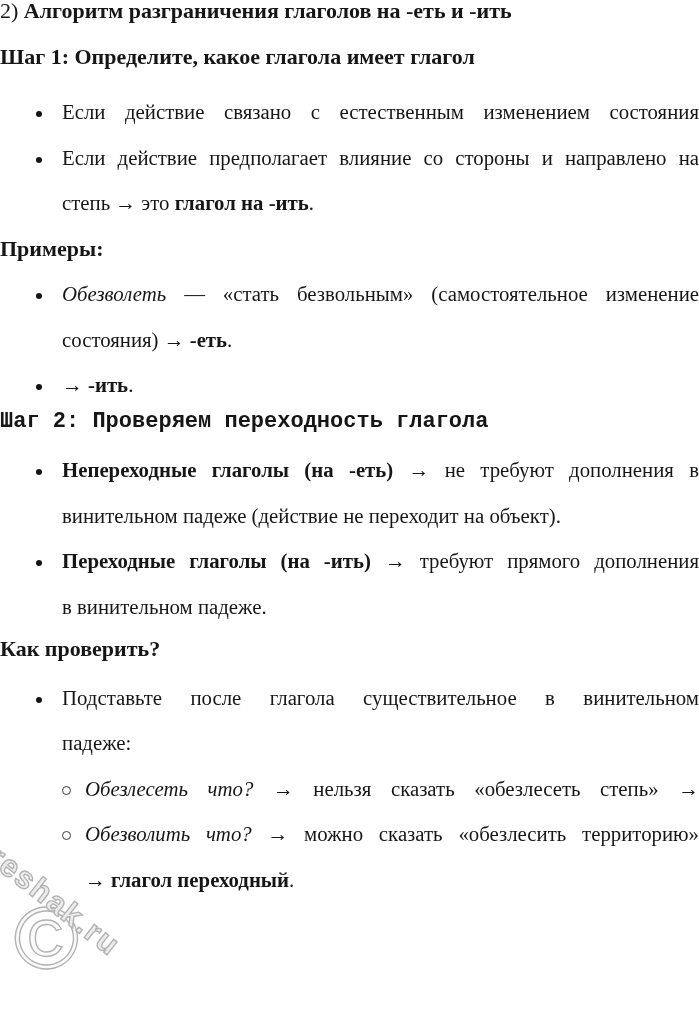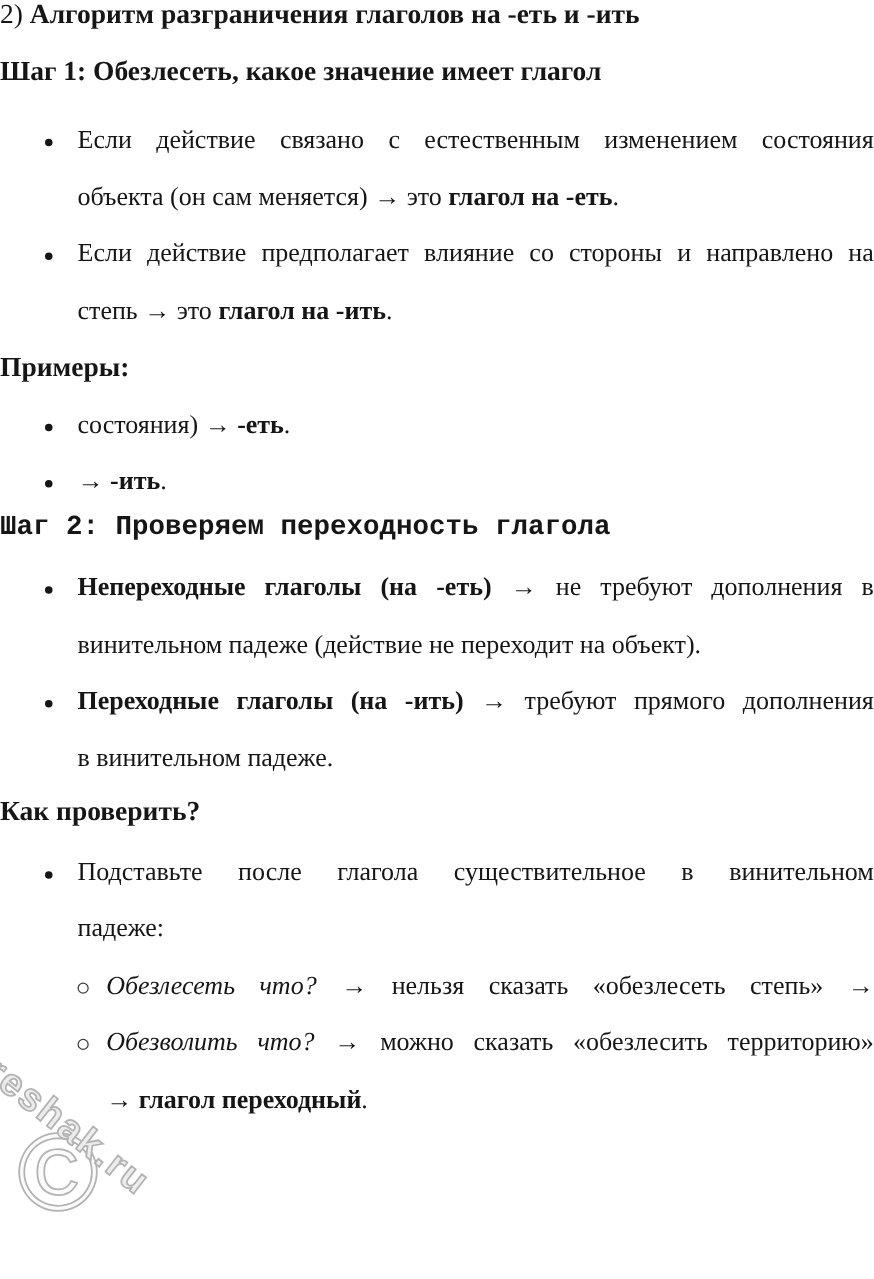--- a/index.html
+++ b/index.html
@@ -70,40 +70,40 @@
 
   <div class="wm">
     <span class="wm-copy">©</span>
     <span class="wm-text">reshak.ru</span>
   </div>
 
   <div class="content">
 
     <h1 class="ln"><span class="reg">2) </span><b>Алгоритм разграничения глаголов на -еть и -ить</b></h1>
 
-    <h2 class="ln">Шаг 1: Обезлесеть, какое значение имеет глагол</h2>
+    <h2 class="ln">Шаг 1: Определите, какое глагола имеет глагол</h2>
 
     <ul class="mt10">
       <li>
         <span class="dot"></span>
         <span class="ln j"><span>Если действие связано с естественным изменением состояния</span></span>
-        <span class="ln"><span>объекта (он сам меняется) → это </span><b>глагол на -еть</b><span>.</span></span>
       </li>
       <li>
         <span class="dot"></span>
         <span class="ln j"><span>Если действие предполагает влияние со стороны и направлено на</span></span>
         <span class="ln"><span>степь → это </span><b>глагол на -ить</b><span>.</span></span>
       </li>
     </ul>
 
     <h2 class="ln">Примеры:</h2>
 
     <ul>
       <li>
         <span class="dot"></span>
+        <span class="ln j"><i>Обезволеть</i><span> — «стать безвольным» (самостоятельное изменение</span></span>
         <span class="ln"><span>состояния) → </span><b>-еть</b><span>.</span></span>
       </li>
       <li>
         <span class="dot"></span>
         <span class="ln"><span>→ </span><b>-ить</b><span>.</span></span>
       </li>
     </ul>
 
     <h2 class="ln mtn9">Шаг 2: Проверяем переходность глагола</h2>
 

